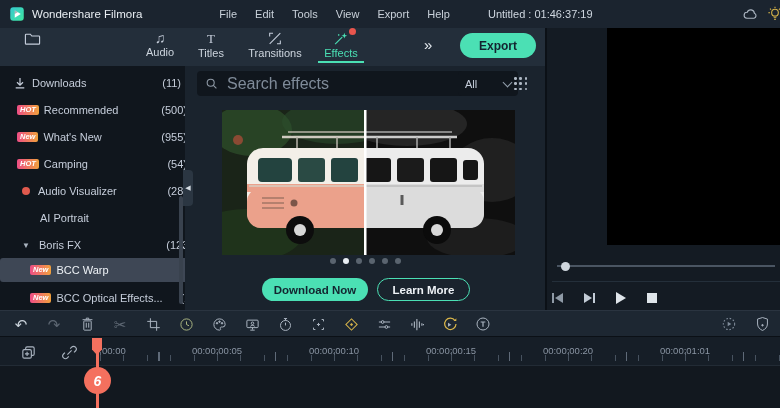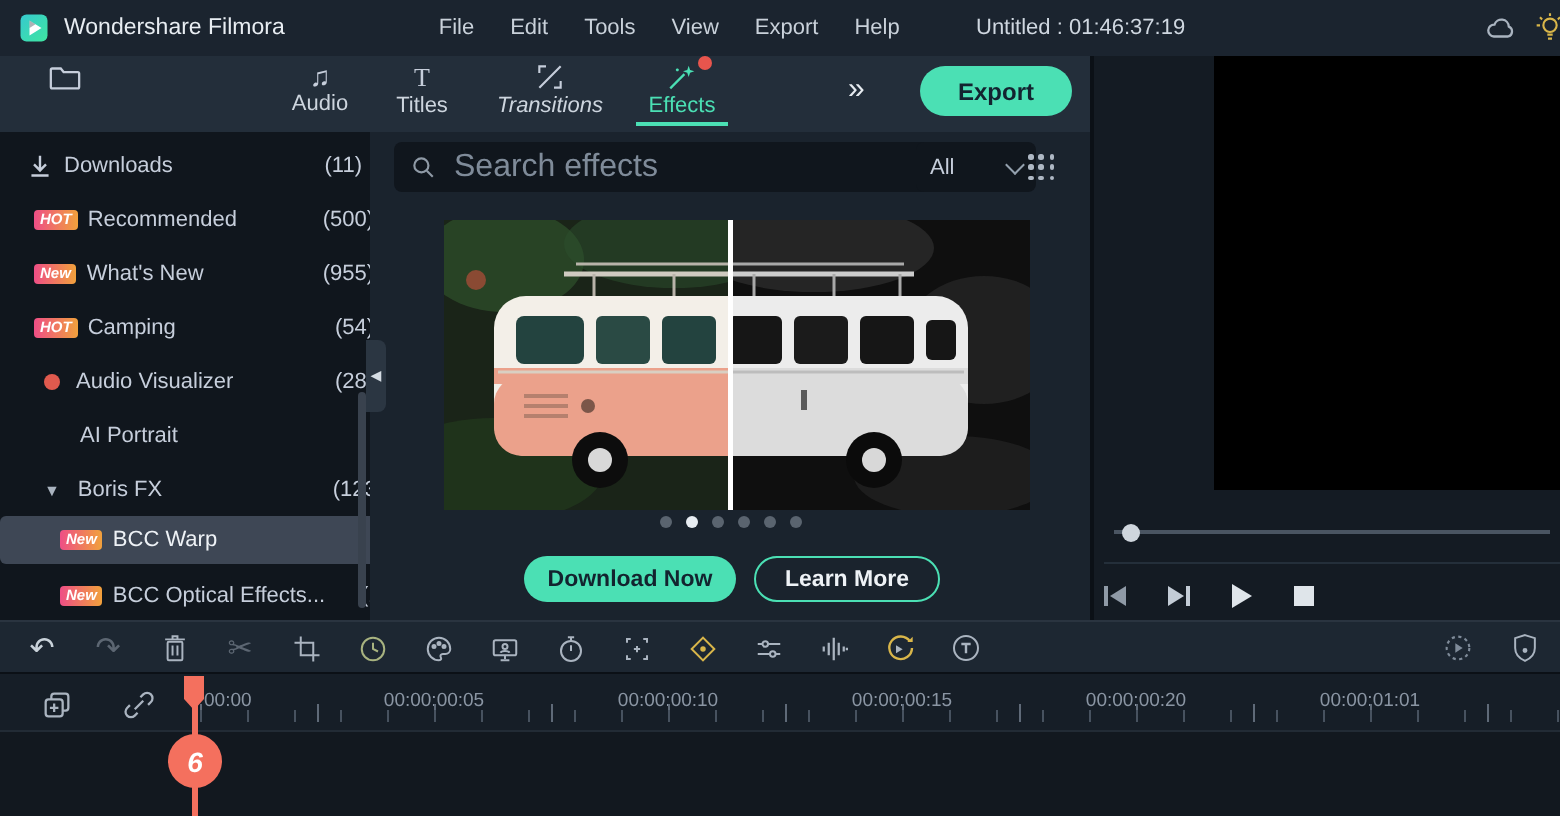--- a/index.html
+++ b/index.html
@@ -142,21 +142,21 @@
       <span class="tlabel">Media</span>
     </div>
     <div class="tab" style="left:140px;width:40px;">
       <span class="glyph" style="font-size:14px;color:#c6cedb;">♫</span>
       <span class="tlabel">Audio</span>
     </div>
     <div class="tab" style="left:192px;width:38px;">
       <span style="font-size:13px;color:#c6cedb;font-family:'Liberation Serif',serif;line-height:15px;">T</span>
       <span class="tlabel">Titles</span>
     </div>
-    <div class="tab" style="left:244px;width:62px;font-style:italic;">
+    <div class="tab" style="left:244px;width:62px;">
       <span>
         <svg width="16" height="15" viewBox="0 0 24 22" fill="none" stroke="#c6cedb" stroke-width="1.6">
           <path d="M20 3L4 19M9 3H4v5M15 19h5v-5"></path>
           </svg>
       </span>
       <span class="tlabel">Transitions</span>
     </div>
     <div class="tab active" style="left:318px;width:46px;">
       <span style="position:relative;">
         <svg width="17" height="15" viewBox="0 0 24 20" fill="none" stroke="#4be0b4" stroke-width="1.6">

